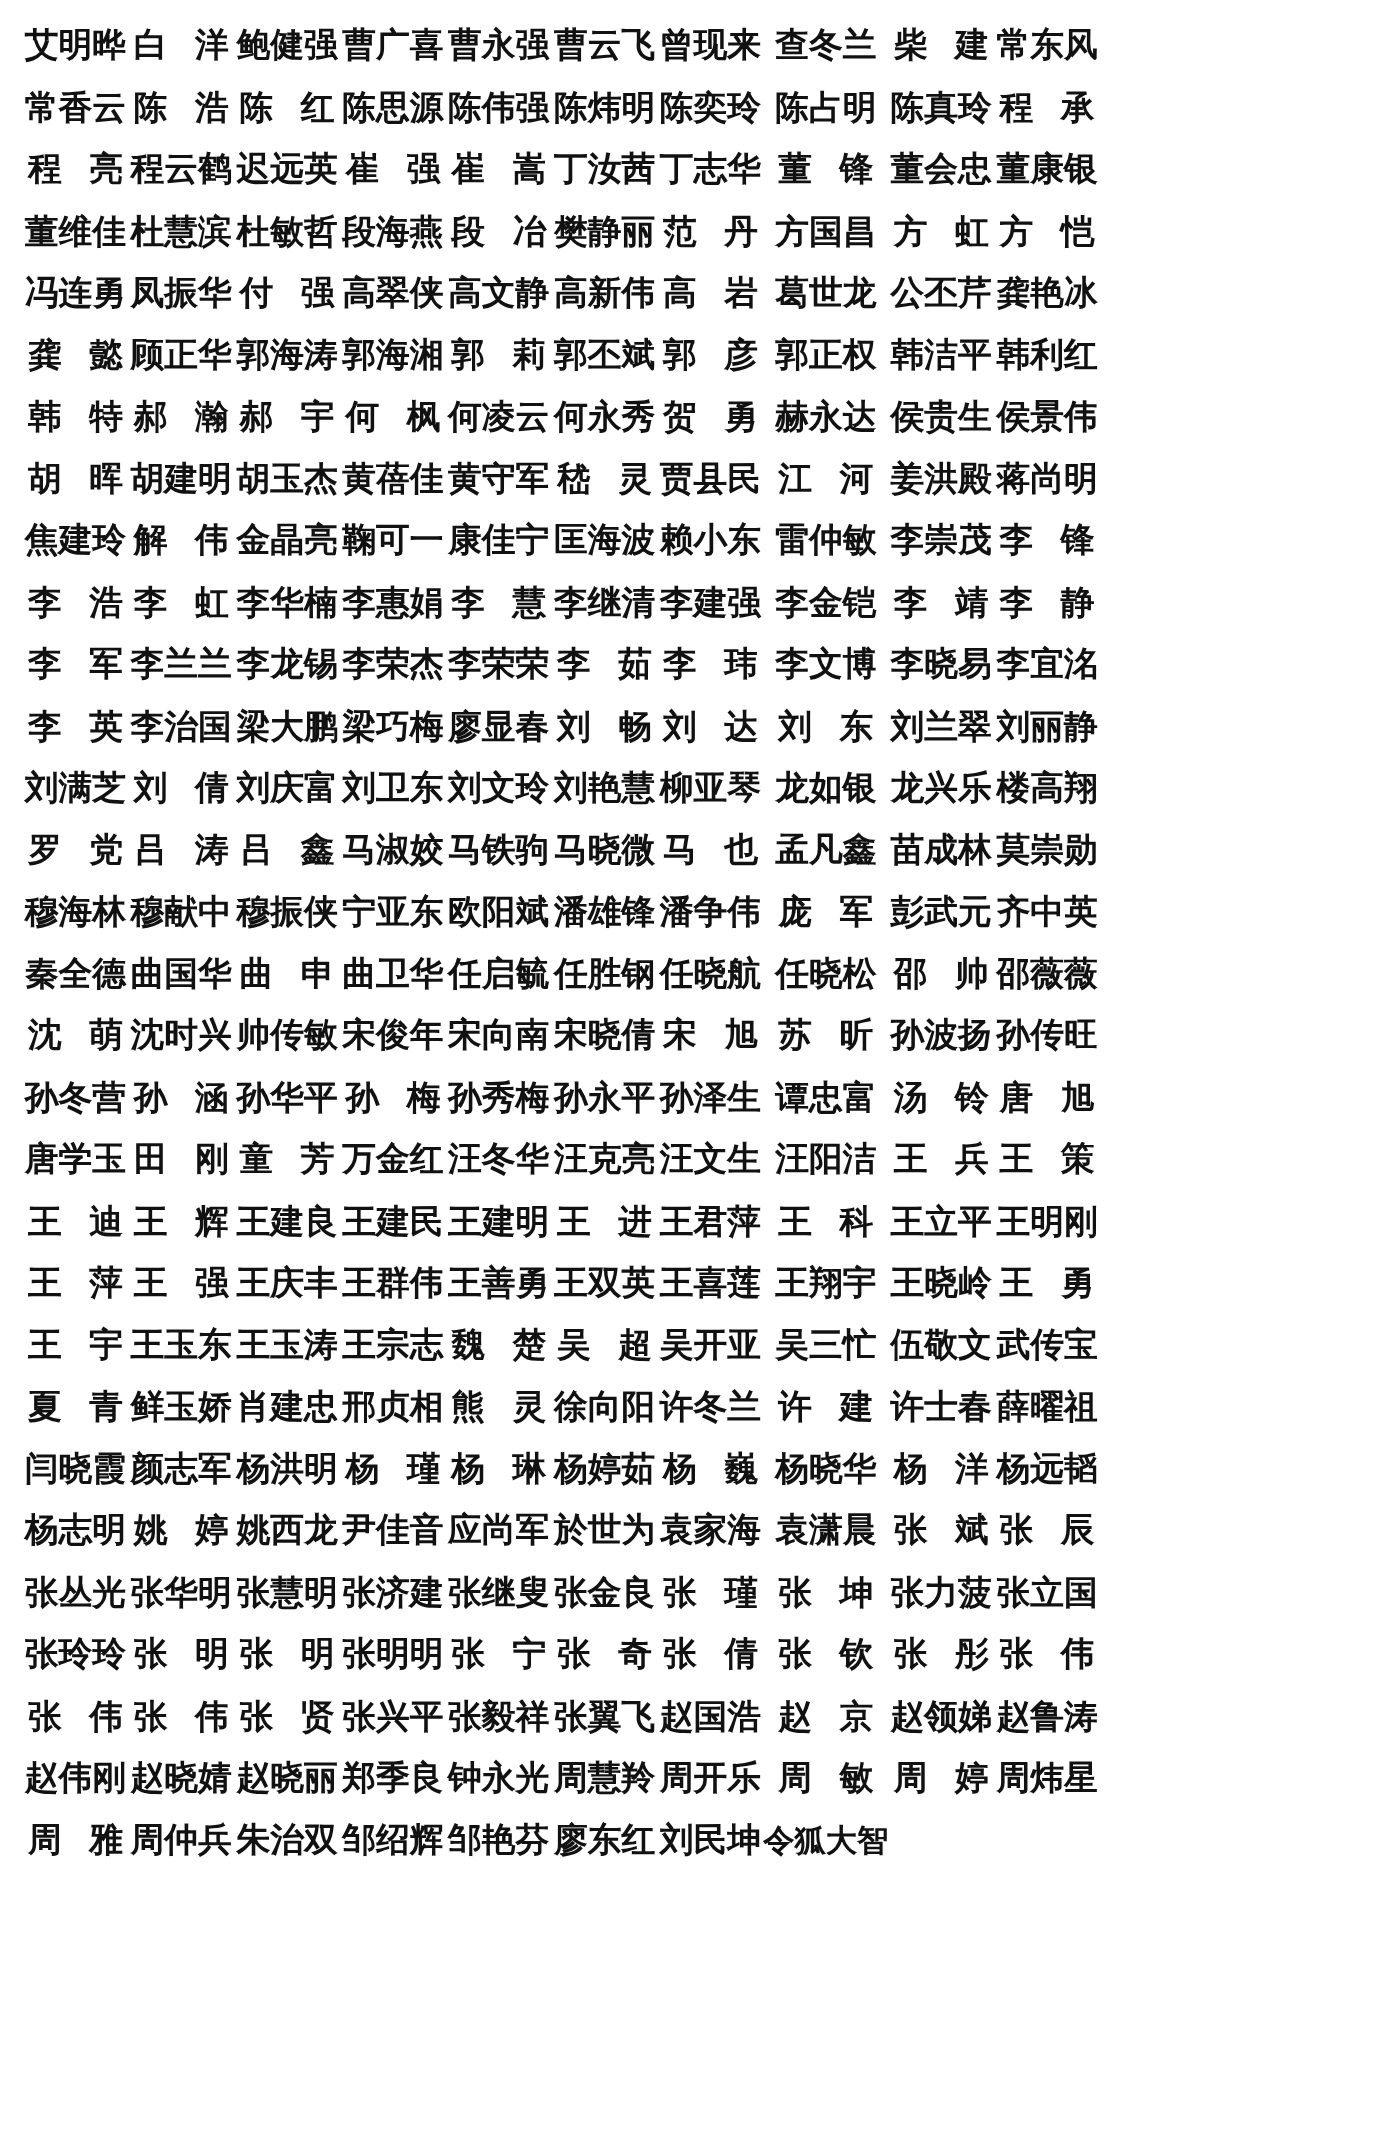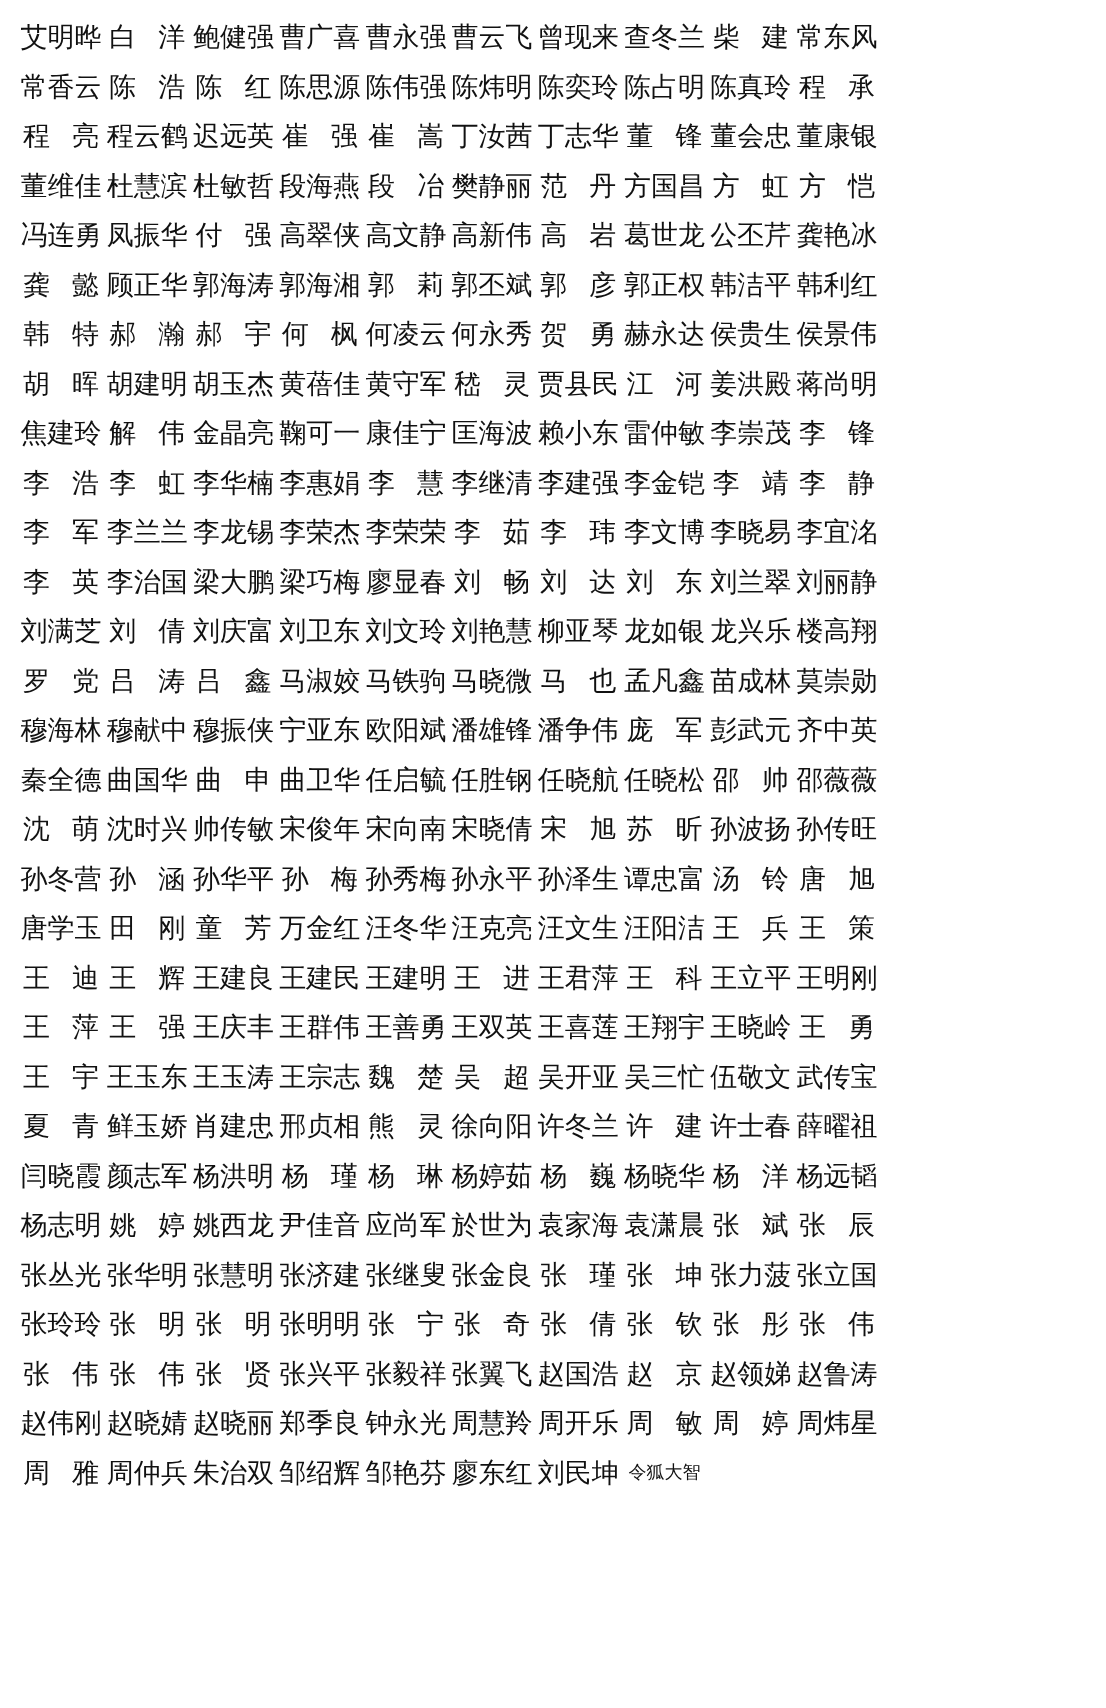--- a/index.html
+++ b/index.html
@@ -16,37 +16,38 @@
   }
   #name-grid {
     box-sizing: border-box;
     width: 898px;
     padding: 12px 18px 0 18px;
     display: grid;
     grid-template-columns: repeat(10, 1fr);
     grid-auto-rows: 49.5px;
     align-items: center;
     justify-items: center;
+    font-weight: bold;
   }
   .name-cell {
     font-size: 27px;
     line-height: 1;
     letter-spacing: 0;
     white-space: nowrap;
     text-align: center;
     color: #111111;
   }
   
   .name-cell.two-char {
     letter-spacing: 0;
     display: inline-flex;
     gap: 22px;
   }
   .name-cell.four-char {
-    font-size: 18px;
+    font-size: 25px;
   }
 </style>
 </head>
 <body>
 
 <div id="name-grid">
     <div class="name-cell">艾明晔</div>
     <div class="name-cell two-char">
       <span>白</span>
       <span>洋</span>

